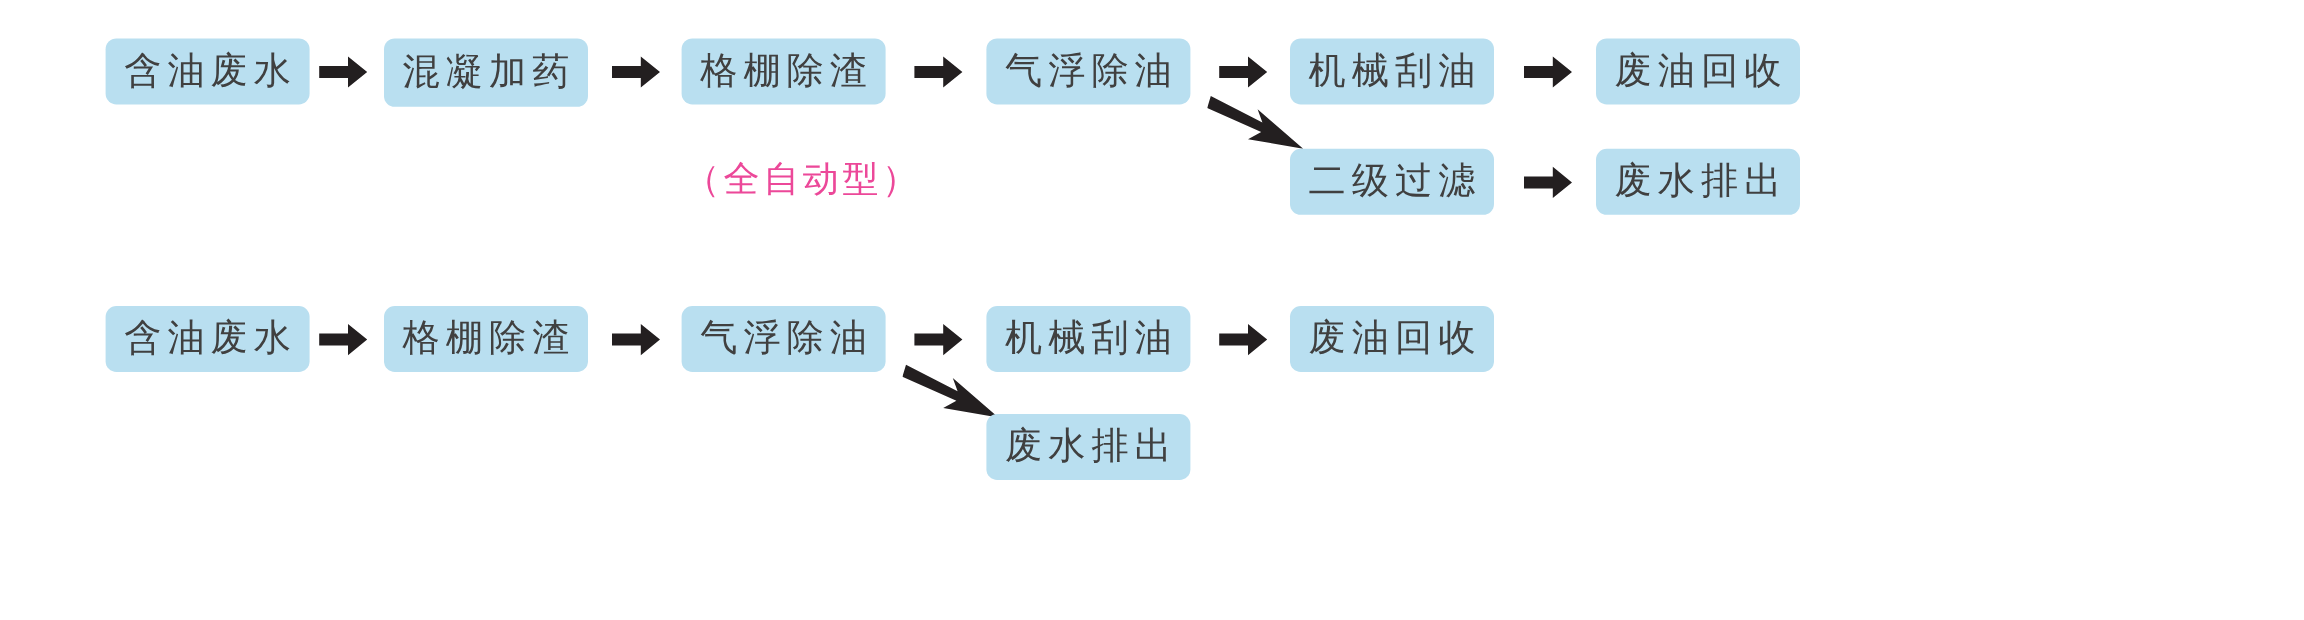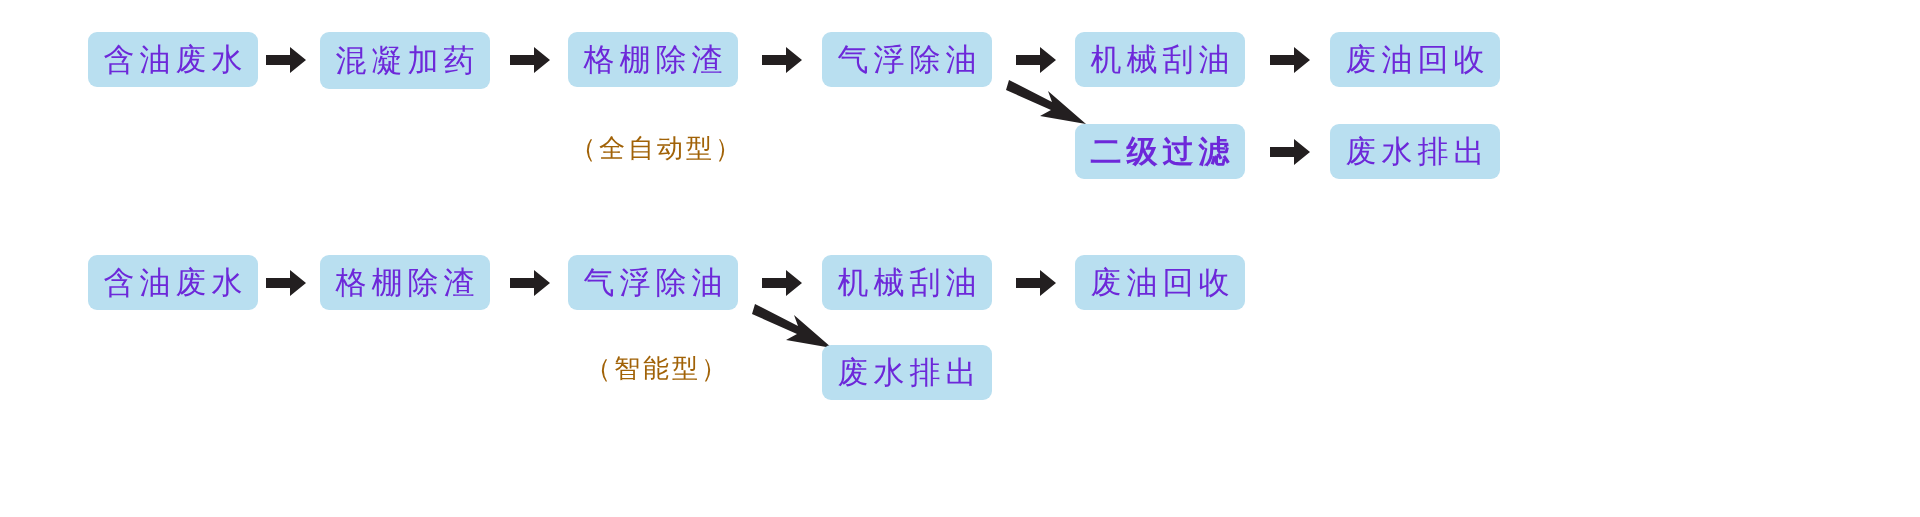--- a/index.html
+++ b/index.html
@@ -18,21 +18,21 @@
     width: 1920px;
     height: 517px;
   }
   .node {
     position: absolute;
     background: #b9dff0;
     border-radius: 9px;
     display: flex;
     align-items: center;
     justify-content: center;
-    color: #6d28d9;
+    color: #404040;
     font-size: 31px;
     letter-spacing: 5px;
     text-indent: 5px;
     font-weight: 400;
     white-space: nowrap;
     line-height: 1;
   }
   .arrow {
     position: absolute;
     width: 44px;
@@ -40,22 +40,22 @@
     display: block;
   }
   .arrow svg { display: block; width: 100%; height: 100%; }
   .diag-arrow {
     position: absolute;
     display: block;
   }
   .diag-arrow svg { display: block; width: 100%; height: 100%; }
   .caption {
     position: absolute;
-    color: #a16207;
-    font-size: 26px;
+    color: #ec4899;
+    font-size: 30px;
     letter-spacing: 3px;
     white-space: nowrap;
     line-height: 1;
   }
 </style>
 </head>
 <body>
 
 <div id="canvas">
 
@@ -112,21 +112,21 @@
   <div class="arrow" style="left:1268px; top:43px;">
     <svg viewBox="0 0 44 34">
         <path d="M2 12 H26 V4 L42 17 L26 30 V22 H2 Z" fill="#231f20"></path>
       </svg>
   </div>
 
   <div class="node" style="left:1330px; top:32px; width:170px; height:55px;">
     <span>废油回收</span>
   </div>
 
-  <div class="node" style="left:1075px; top:124px; width:170px; height:55px;font-weight:bold;">
+  <div class="node" style="left:1075px; top:124px; width:170px; height:55px;">
     <span>二级过滤</span>
   </div>
 
   <div class="arrow" style="left:1268px; top:135px;">
     <svg viewBox="0 0 44 34">
         <path d="M2 12 H26 V4 L42 17 L26 30 V22 H2 Z" fill="#231f20"></path>
       </svg>
   </div>
 
   <div class="node" style="left:1330px; top:124px; width:170px; height:55px;">
@@ -182,15 +182,14 @@
   </div>
 
   <div class="node" style="left:1075px; top:255px; width:170px; height:55px;">
     <span>废油回收</span>
   </div>
 
   <div class="node" style="left:822px; top:345px; width:170px; height:55px;">
     <span>废水排出</span>
   </div>
 
-  <div class="caption" style="left:585px; top:355px;">（智能型）</div>
 
 </div>
 
 </body></html>

